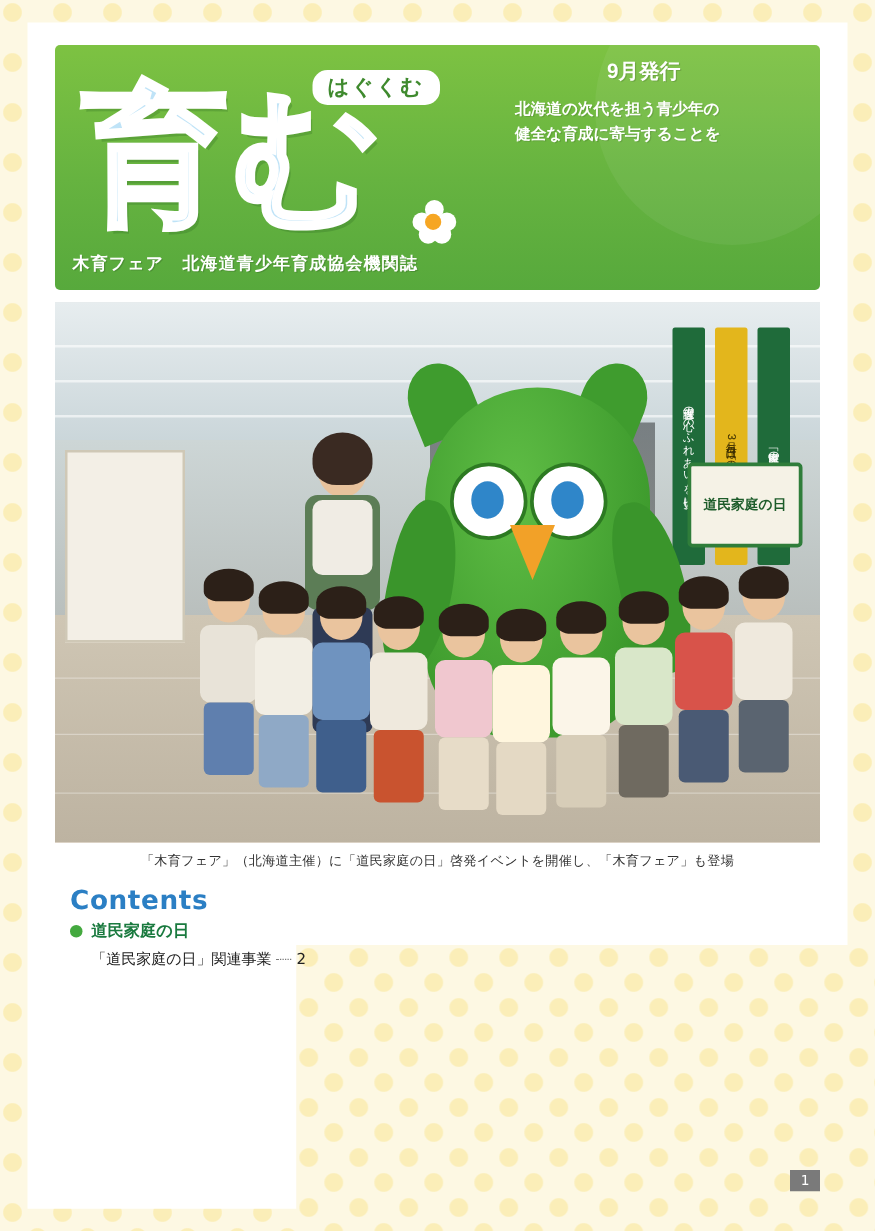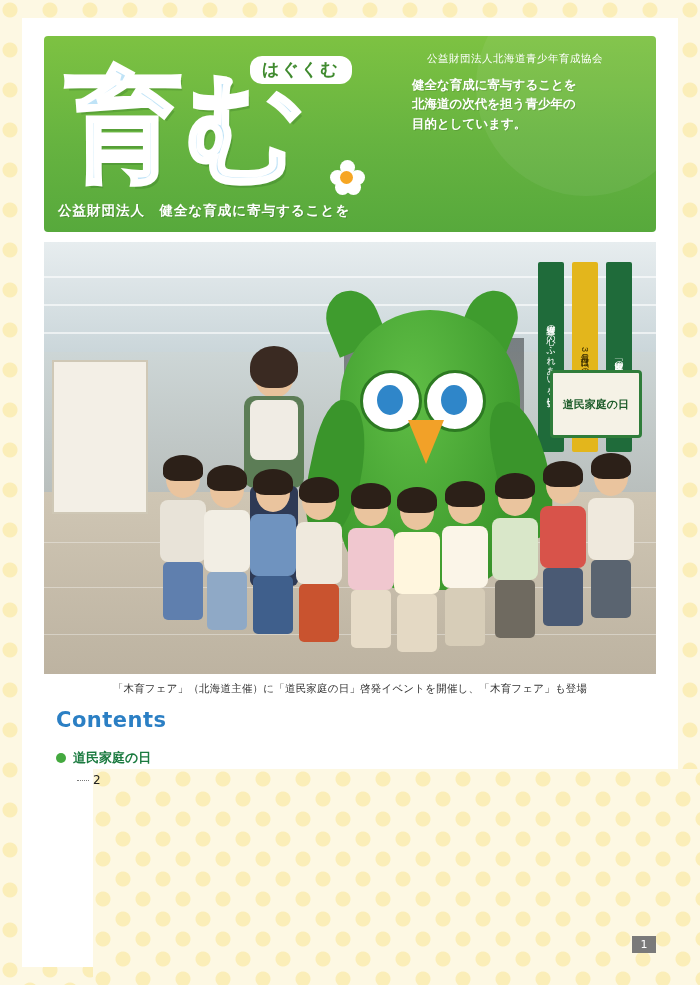--- a/index.html
+++ b/index.html
@@ -272,21 +272,21 @@
   
   .contents {
     margin: 12px 30px 0 34px;
   }
   .contents-title {
     font-family: "DejaVu Sans", sans-serif;
     font-size: 21px;
     color: #2b7fc4;
     font-weight: bold;
     letter-spacing: 0.5px;
-    margin-bottom: 16px;
+    margin-bottom: 3px;
   }
   .toc-group { margin-bottom: 2px; }
   .toc-head {
     display: flex;
     align-items: center;
     color: #1a7a3f;
     font-size: 13px;
     font-weight: bold;
     line-height: 1.6;
   }
@@ -344,30 +344,29 @@
         <div class="big-title">育む</div>
         <div class="flower">
           <span class="p1"></span>
             <span class="p2"></span>
             <span class="p3"></span>
           <span class="p4"></span>
             <span class="p5"></span>
             <span class="c"></span>
         </div>
       </div>
-      <div class="subtitle">公益財団法人　健全な育成に寄与することを</div>
+      <div class="subtitle">木育フェア　北海道青少年育成協会機関誌</div>
 
       <div class="issue-block">
         <div class="issue-date">
+          <div>9月発行</div>
         </div>
-        <div class="issuer">公益財団法人北海道青少年育成協会</div>
         <div class="mission">
+          <div>北海道の次代を担う青少年の</div>
           <div>健全な育成に寄与することを</div>
-          <div>北海道の次代を担う青少年の</div>
-          <div>目的としています。</div>
         </div>
       </div>
     </div>
 
     <div class="photo-wrap">
       <div class="ceiling"></div>
       <div class="ceiling-line" style="left:0;top:34px;width:100%"></div>
       <div class="ceiling-line" style="left:0;top:62px;width:100%"></div>
       <div class="ceiling-line" style="left:0;top:90px;width:100%"></div>
       <div class="backwall"></div>
@@ -478,20 +477,21 @@
 
     <div class="contents">
       <div class="contents-title">Contents</div>
 
       <div class="toc-group">
         <div class="toc-head">
           <span class="bullet"></span>
           <span>道民家庭の日</span>
         </div>
         <div class="toc-row">
+          <span class="label">「道民家庭の日」関連事業</span>
           <span class="dots"></span>
           <span class="page">2</span>
         </div>
       </div>
 
     </div>
 
     <div class="page-number">1</div>
   </div>
 </div>

